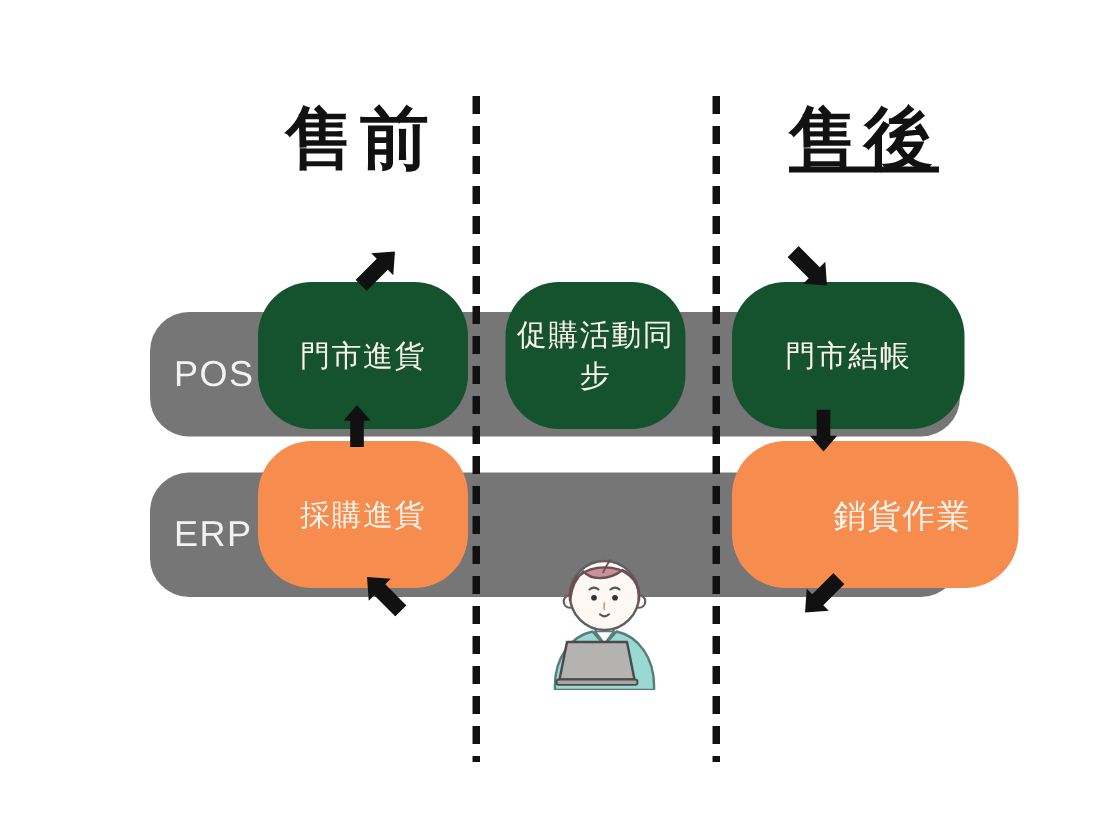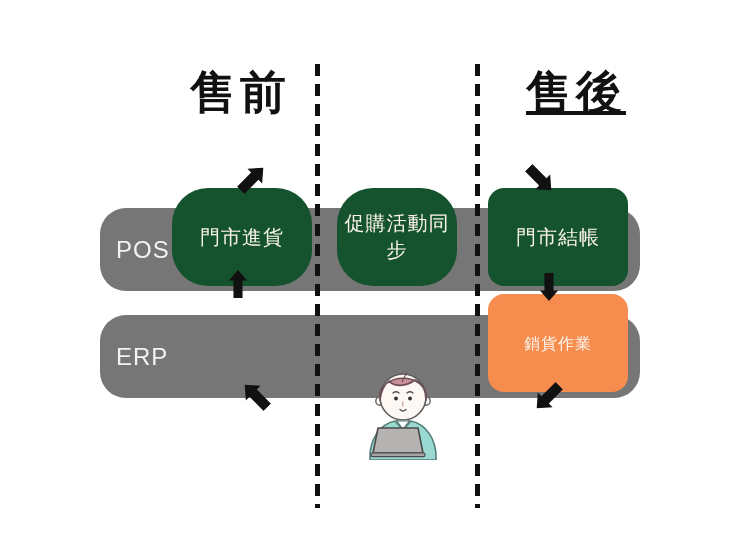--- a/index.html
+++ b/index.html
@@ -24,22 +24,22 @@
              font-size:24px;color:#F2F2F2;letter-spacing:1px;}
 
   
   .box{position:absolute;height:98px;border-radius:36px;display:flex;align-items:center;
        justify-content:center;text-align:center;color:#FBF3EA;font-size:20px;
        letter-spacing:1px;z-index:3;}
   .box-blue{background:#14532d;top:188px;}
   .box-orange{background:#F68C4D;top:294px;}
   .c1{left:172px;width:140px;}
   .c2{left:337px;width:120px;}
-  .c3{left:488px;width:140px;border-radius:16px;}
-  .two-line{font-size:16px;line-height:27px;}
+  .c3{left:488px;width:155px;}
+  .two-line{font-size:22px;line-height:27px;padding-left:36px;}
 
   
   .arrow{position:absolute;z-index:4;}
   .arrow svg{display:block;width:100%;height:100%;}
   .a-ur{left:236px;top:163px;width:32px;height:32px;transform:rotate(45deg);}
   .a-u {left:224px;top:270px;width:28px;height:28px;}
   .a-ul{left:240px;top:380px;width:32px;height:32px;transform:rotate(-45deg);}
   .a-dr{left:524px;top:163px;width:32px;height:32px;transform:rotate(135deg);}
   .a-d {left:535px;top:273px;width:28px;height:28px;transform:rotate(180deg);}
   .a-dl{left:532px;top:381px;width:32px;height:32px;transform:rotate(225deg);}
@@ -70,20 +70,23 @@
   <div class="box box-blue c1">
     <span>門市進貨</span>
   </div>
   <div class="box box-blue c2">
     <span>促購活動同步</span>
   </div>
   <div class="box box-blue c3">
     <span>門市結帳</span>
   </div>
 
+  <div class="box box-orange c1">
+    <span>採購進貨</span>
+  </div>
   <div class="box box-orange c3 two-line">
     <span>
       <span>銷貨作業</span><br>
     </span>
   </div>
 
   <div class="arrow a-ur">
     <svg viewBox="0 0 40 40">
         <path d="M20 0 L33 15 L26.5 15 L26.5 40 L13.5 40 L13.5 15 L7 15 Z" fill="#111111"></path>
       </svg>

